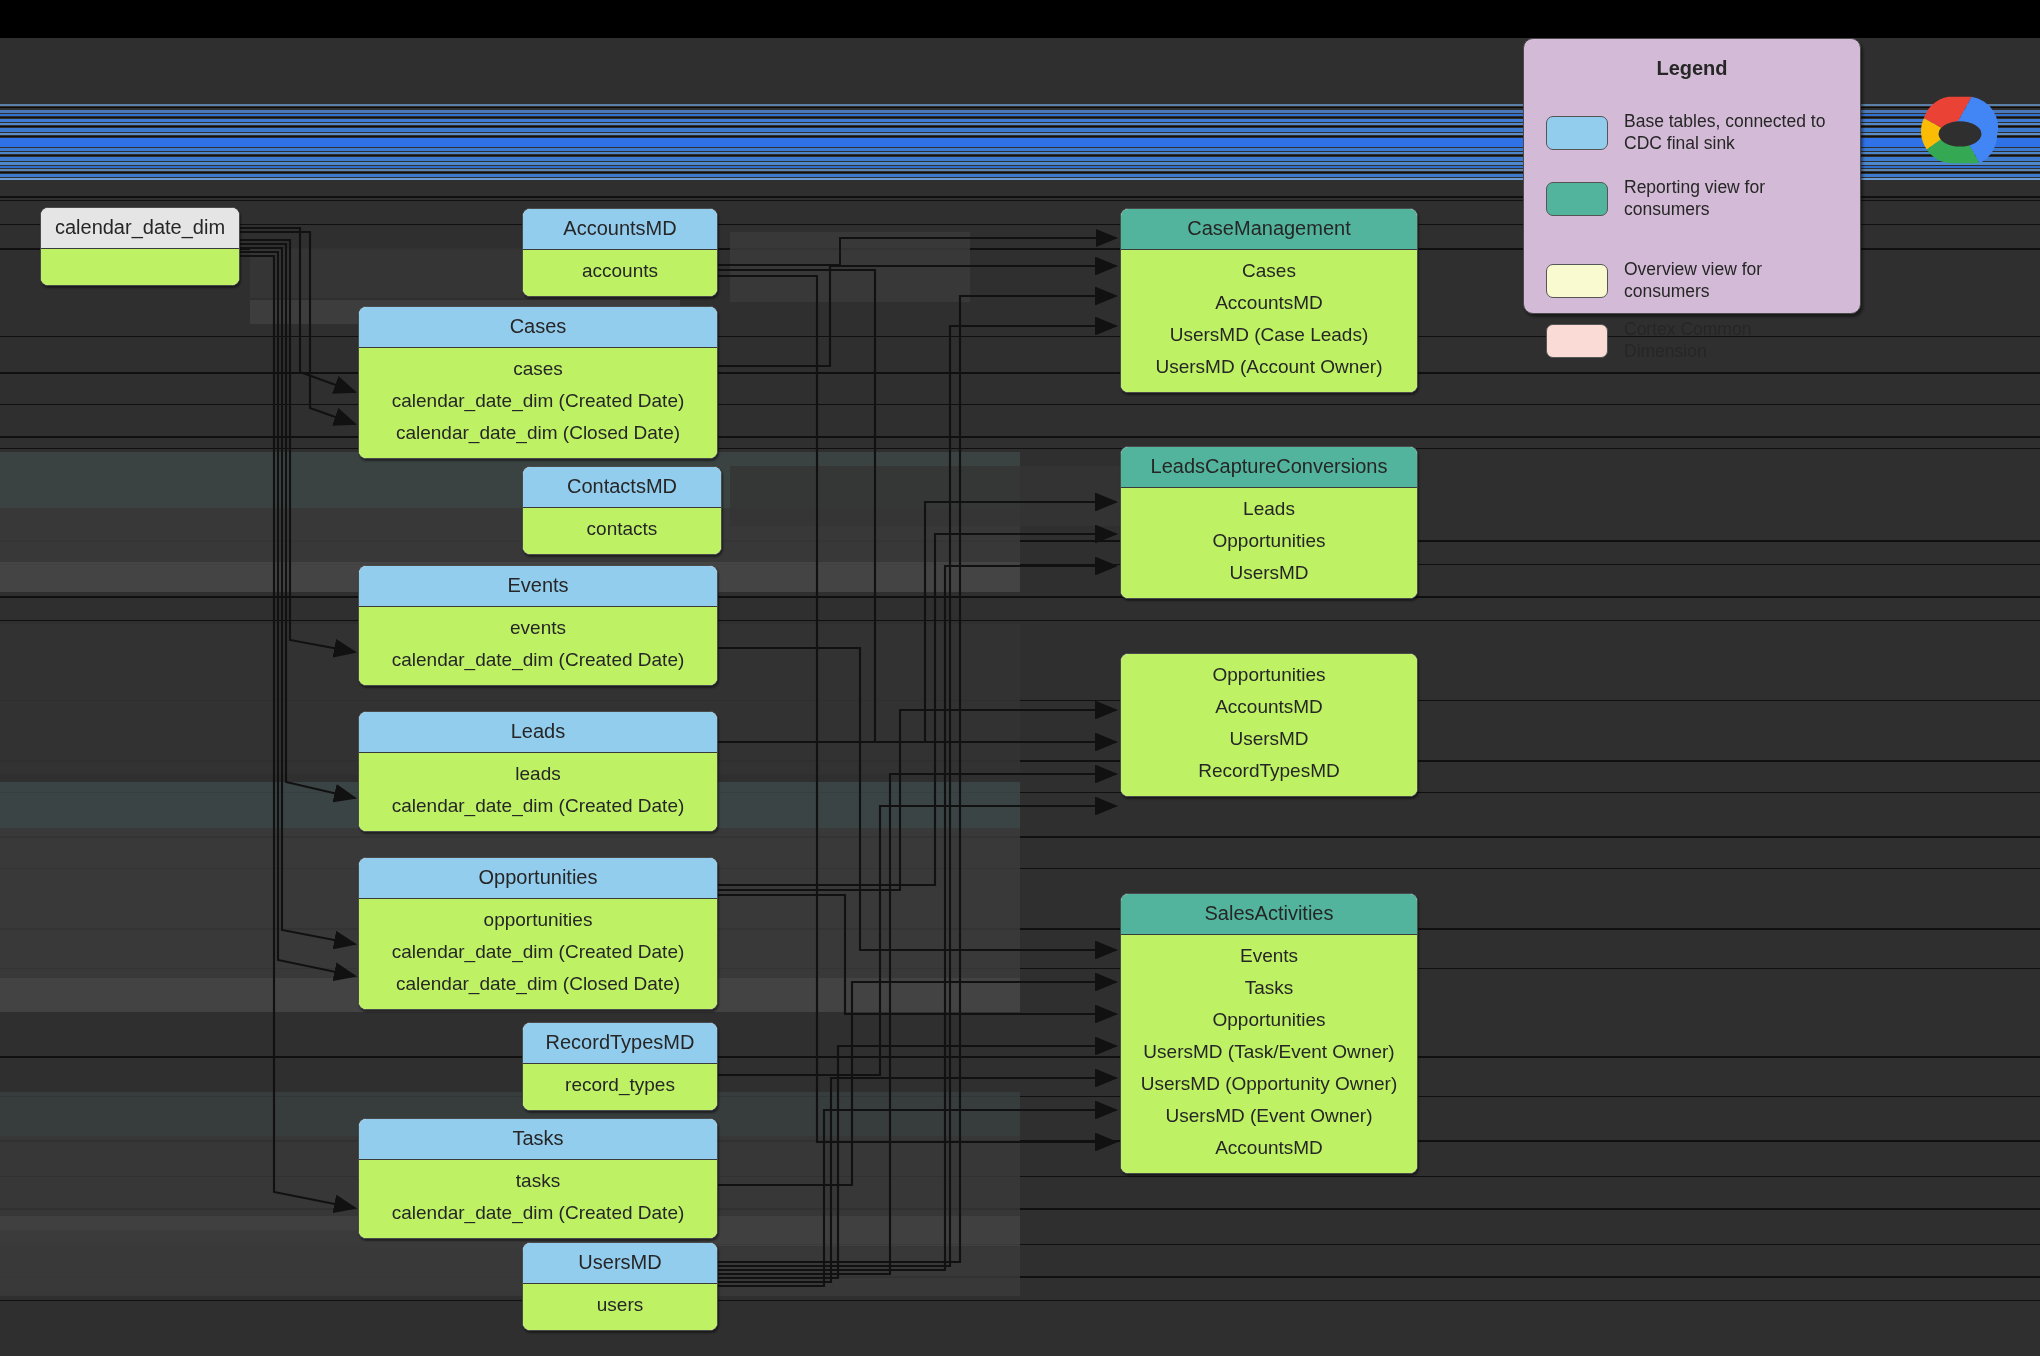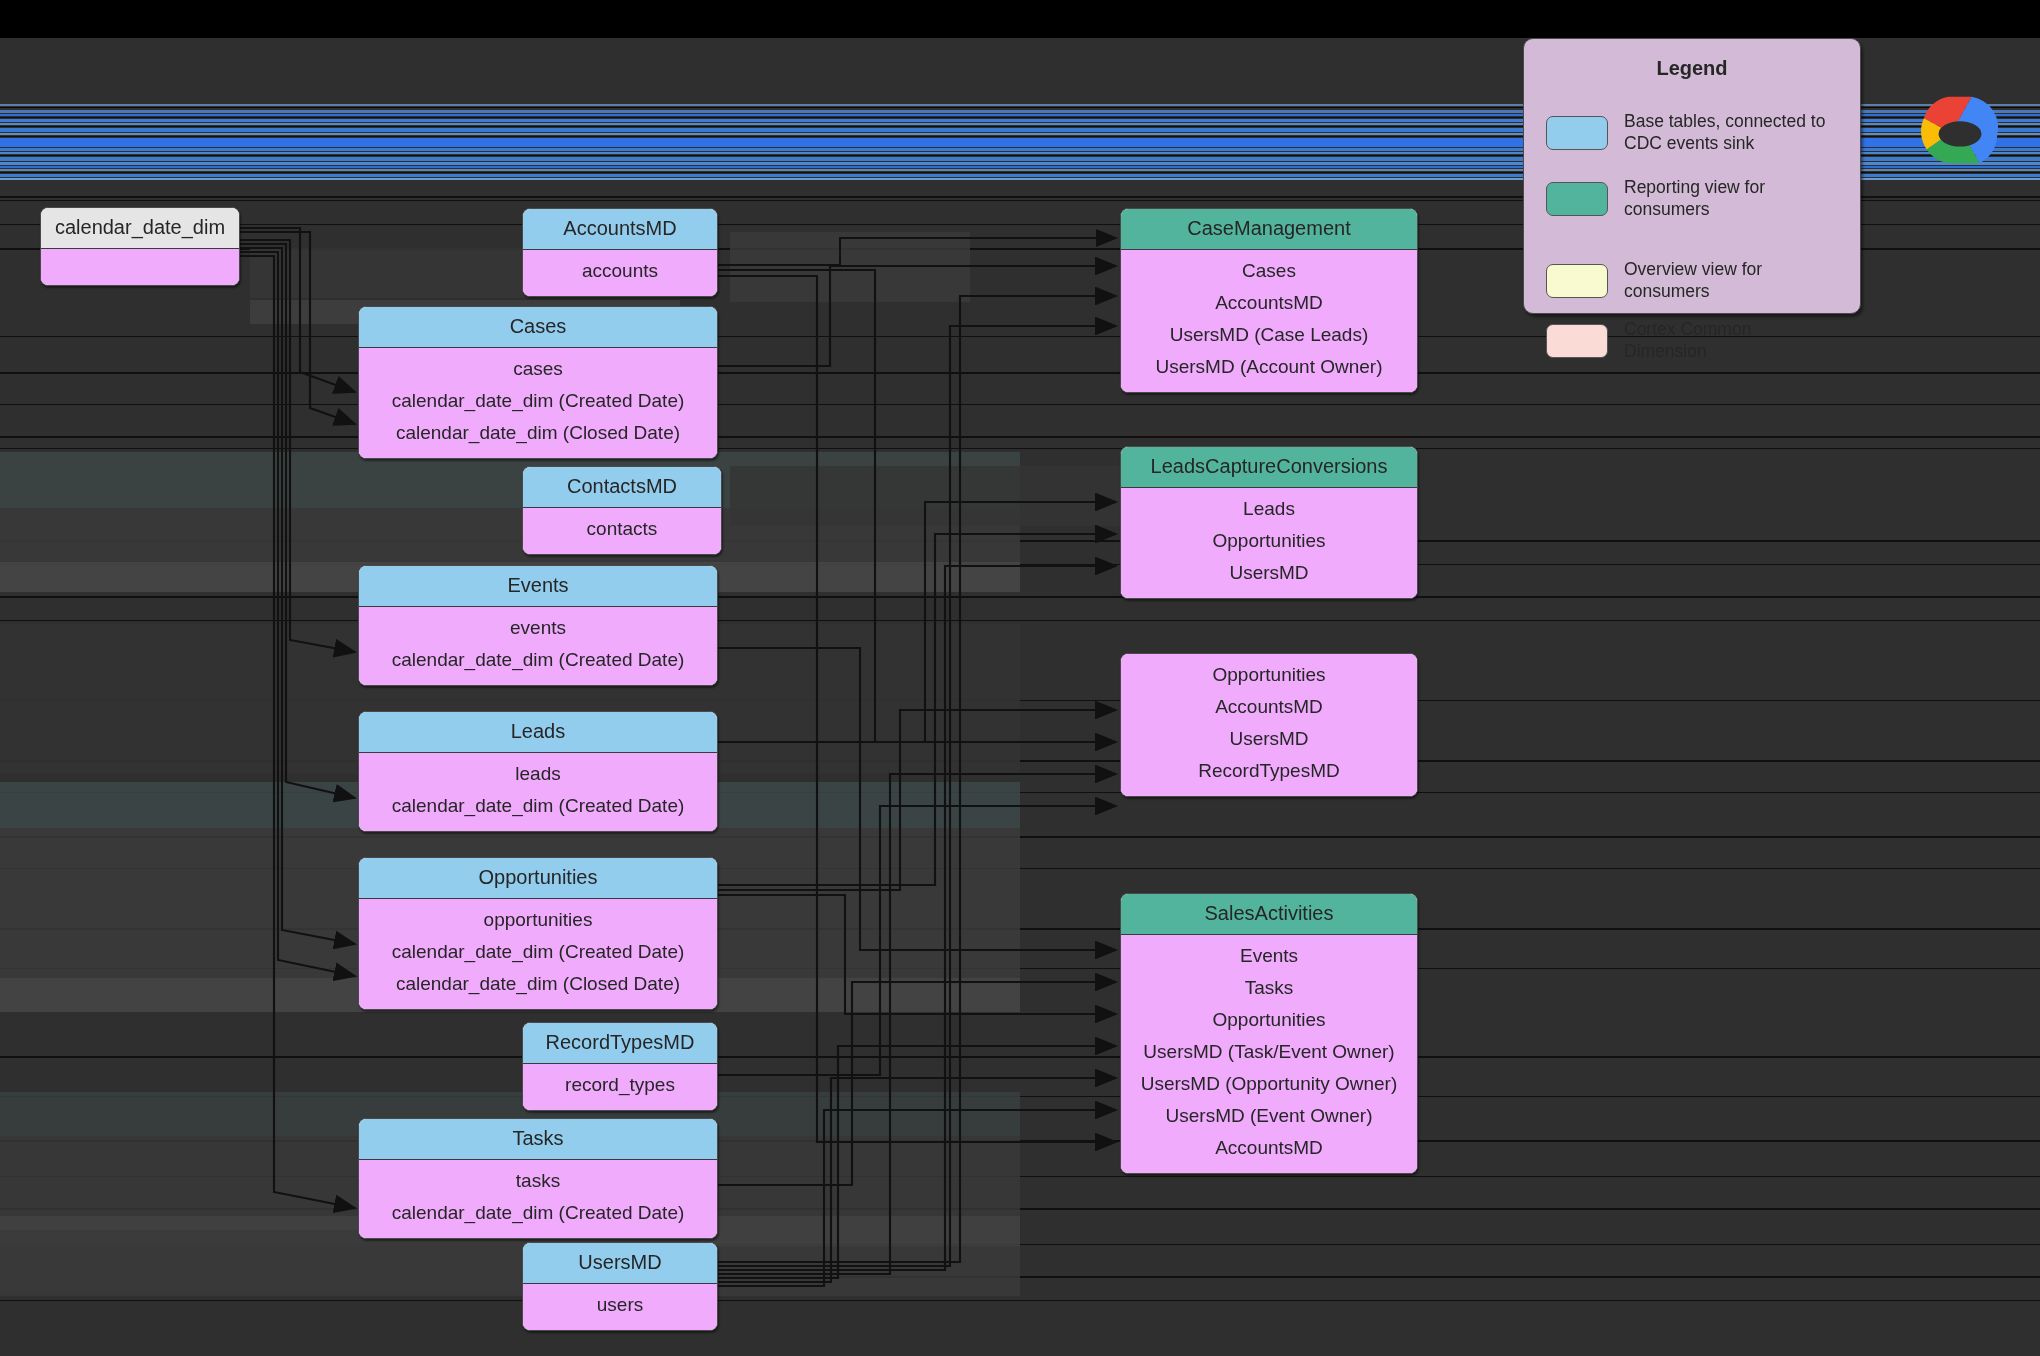--- a/index.html
+++ b/index.html
@@ -52,21 +52,21 @@
   .node .hdr {
     text-align: center;
     font-size: 20px;
     color: #262626;
     padding: 8px 10px 9px;
     line-height: 1.15;
     border-bottom: 1px solid #3a3a3a;
     white-space: nowrap;
   }
   .node .rows {
-    background: #f0abfc;
+    background: #bef264;
     padding: 5px 10px 9px;
   }
   .node .row {
     text-align: center;
     font-size: 19px;
     color: #262626;
     line-height: 1.0;
     padding: 6px 2px 7px;
     white-space: nowrap;
   }
@@ -340,21 +340,21 @@
           <div class="row">AccountsMD</div>
         </div>
       </div>
     </div>
 
   <div id="legend">
     <div class="lg-title">Legend</div>
     <div id="legend-rows">
         <div class="lg-row" style="top: 72px;">
           <div class="lg-swatch" style="background: rgb(147, 205, 238);"></div>
-          <div class="lg-text">Base tables, connected to CDC events sink</div>
+          <div class="lg-text">Base tables, connected to CDC final sink</div>
         </div>
         <div class="lg-row" style="top: 138px;">
           <div class="lg-swatch" style="background: rgb(82, 180, 156);"></div>
           <div class="lg-text">Reporting view for consumers</div>
         </div>
         <div class="lg-row" style="top: 220px;">
           <div class="lg-swatch" style="background: rgb(250, 250, 208);"></div>
           <div class="lg-text">Overview view for consumers</div>
         </div>
         <div class="lg-row" style="top: 280px;">

